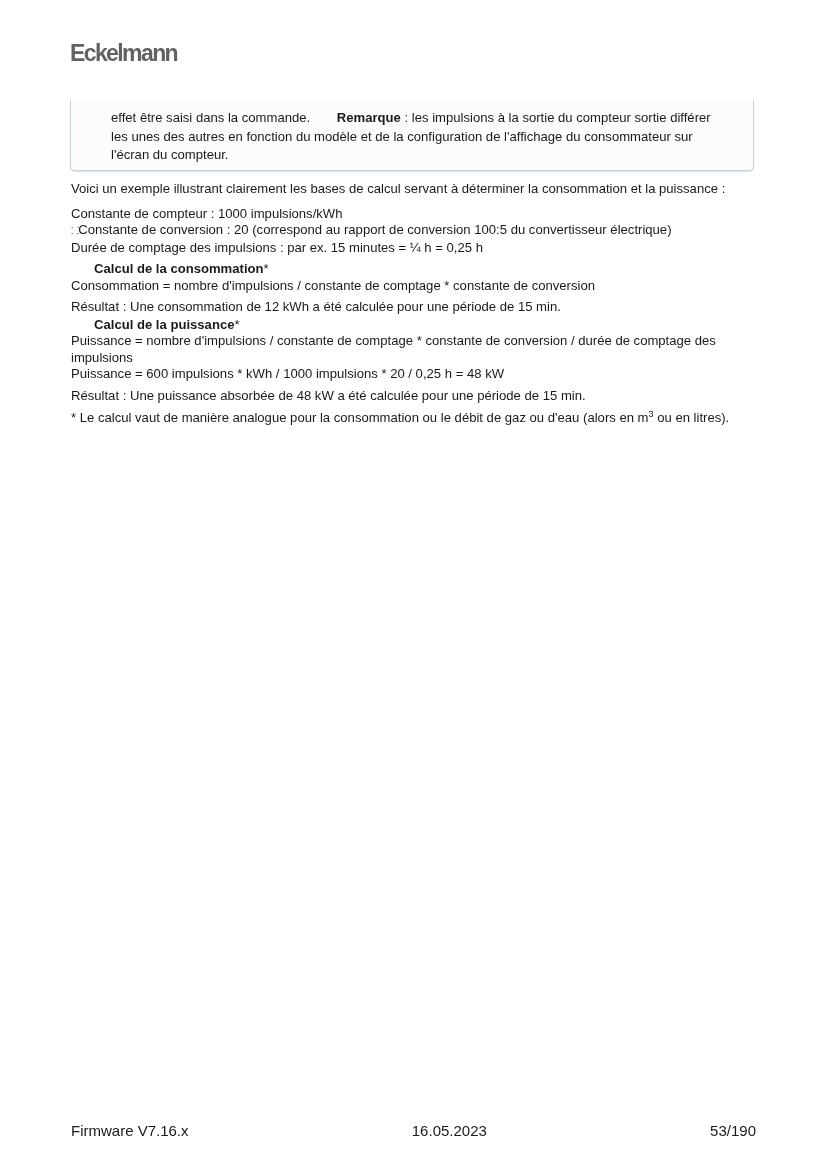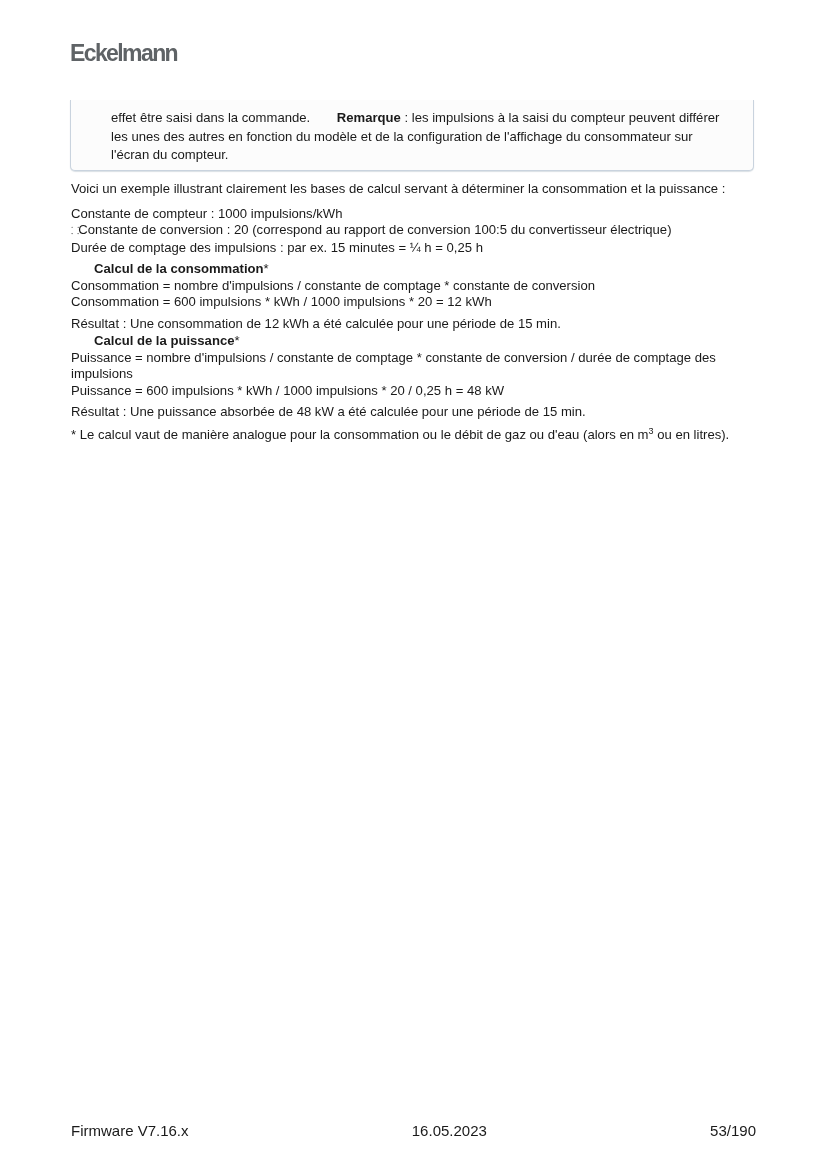--- a/index.html
+++ b/index.html
@@ -38,39 +38,38 @@
     }
     .footer span { display: inline-block; }
   </style>
 </head>
 <body>
 
 <div class="logo">Eckelmann</div>
 
 <div class="callout">
   <div class="callout-text">
-    <span class="line" style="display:block"><span>effet être saisi dans la commande. </span><span class="bold">Remarque</span><span> : les impulsions à la saisi du compteur peuvent différer</span></span>
+    <span class="line" style="display:block"><span>effet être saisi dans la commande. </span><span class="bold">Remarque</span><span> : les impulsions à la sortie du compteur sortie différer</span></span>
     <span style="display:block">les unes des autres en fonction du modèle et de la configuration de l'affichage du consommateur sur</span>
     <span style="display:block">l'écran du compteur.</span>
   </div>
 </div>
 
 <div class="content">
   <p style="margin-bottom:8px">Voici un exemple illustrant clairement les bases de calcul servant à déterminer la consommation et la puissance :</p>
 
   <div class="block" style="margin-bottom:5px">
     <span class="line">Constante de compteur : 1000 impulsions/kWh</span>
     <span class="line"><span class="glyph">⸬</span><span>Constante de conversion : 20 (correspond au rapport de conversion 100:5 du convertisseur électrique)</span></span>
     <span class="line">Durée de comptage des impulsions : par ex. 15 minutes = ¼ h = 0,25 h</span>
   </div>
 
   <div class="block" style="margin-bottom:5px">
     <span class="line"><span class="bold">Calcul de la consommation</span><span>*</span></span>
     <span class="line">Consommation = nombre d'impulsions / constante de comptage * constante de conversion</span>
-    <span class="line">Consommation = 600 impulsions * kWh / 1000 impulsions * 20 = 12 kWh</span>
   </div>
   <p style="margin-bottom:1px">Résultat : Une consommation de 12 kWh a été calculée pour une période de 15 min.</p>
 
   <div class="block" style="margin-bottom:5px">
     <span class="line"><span class="bold">Calcul de la puissance</span><span>*</span></span>
     <span class="line">Puissance = nombre d'impulsions / constante de comptage * constante de conversion / durée de comptage des impulsions</span>
     <span class="line">Puissance = 600 impulsions * kWh / 1000 impulsions * 20 / 0,25 h = 48 kW</span>
   </div>
   <p style="margin-bottom:6px">Résultat : Une puissance absorbée de 48 kW a été calculée pour une période de 15 min.</p>
 

